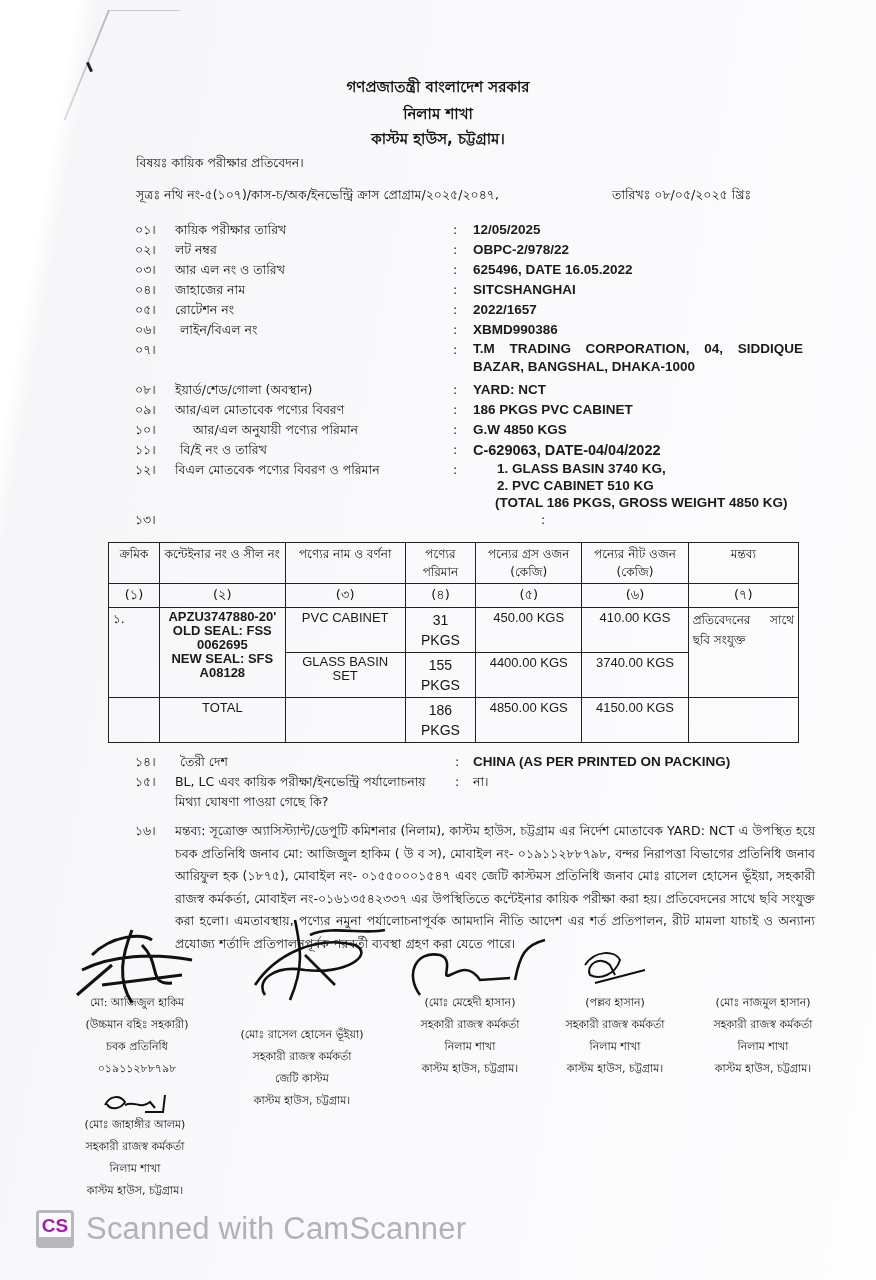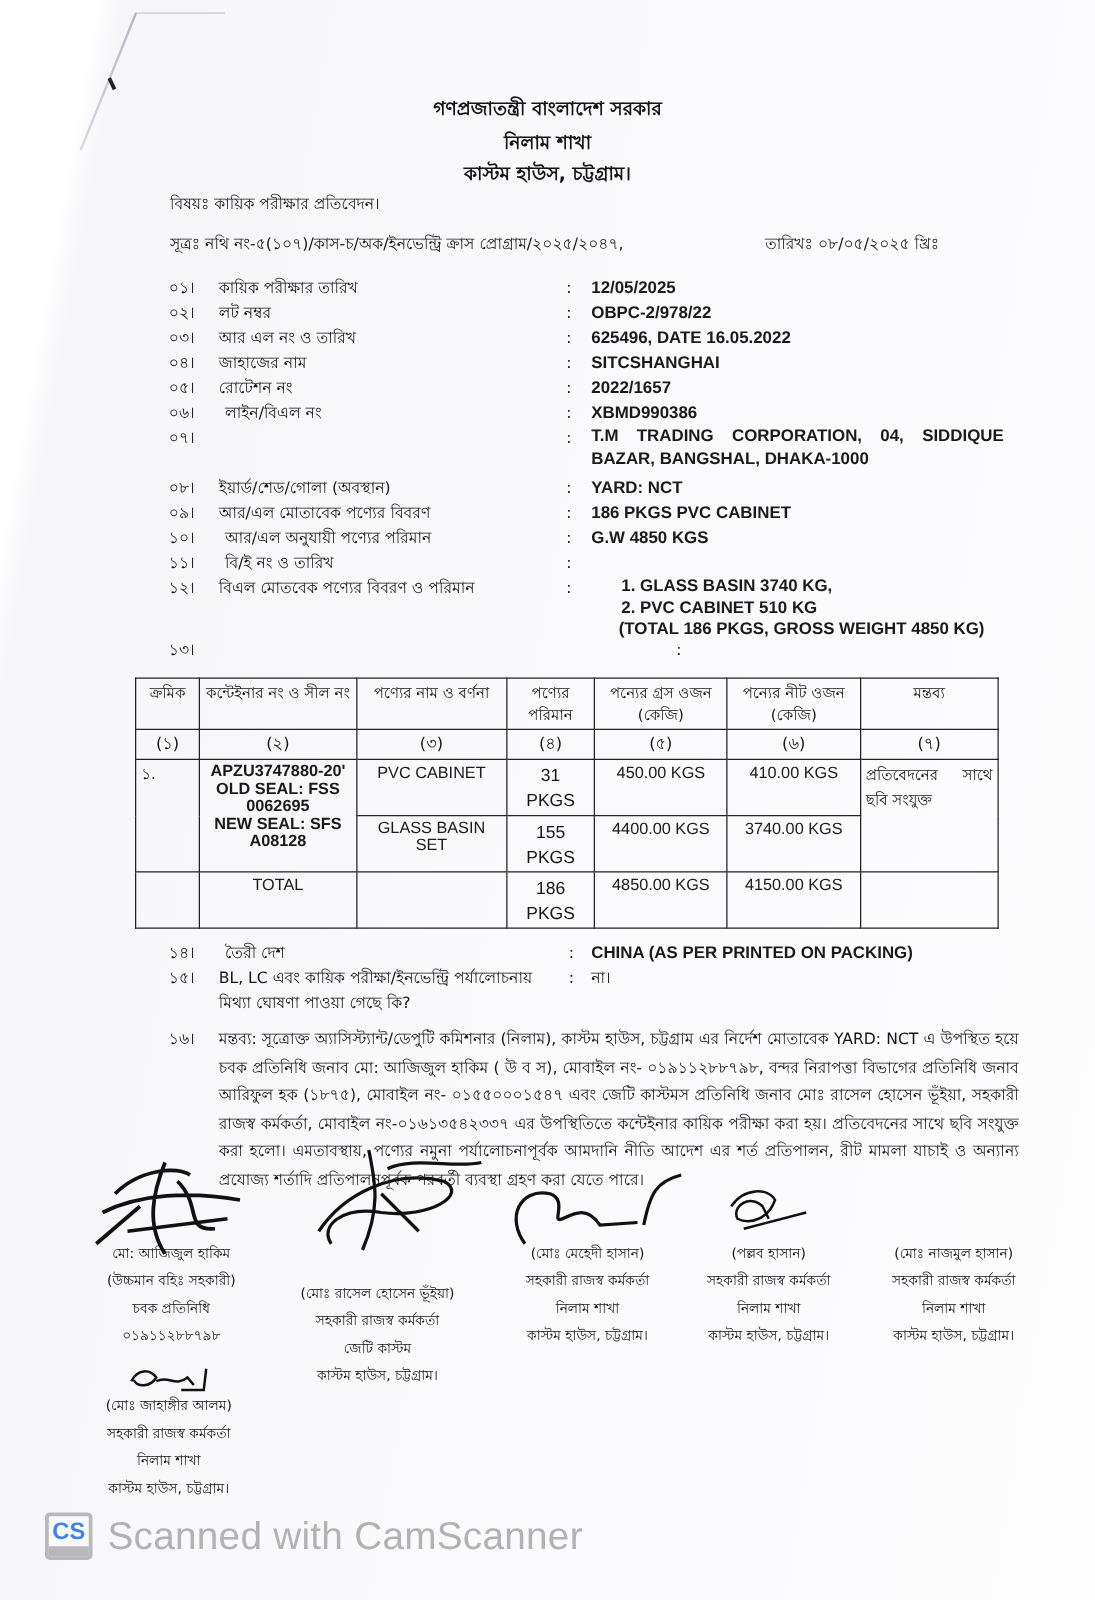--- a/index.html
+++ b/index.html
@@ -48,21 +48,21 @@
   table.goods .latin { font-size: 13px; text-align: center; }
   table.goods .pkgs { font-family: "Liberation Sans", sans-serif; font-size: 14px; text-align: center; line-height: 20px; margin-left: 28px; }
 
   .para { position: absolute; left: 175px; top: 820px; width: 640px; font-size: 12.5px; line-height: 22.5px; text-align: justify; }
 
   .sig { position: absolute; text-align: center; font-size: 11px; line-height: 22px; width: 170px; }
   .scanner { position: absolute; left: 36px; top: 1210px; display: flex; align-items: center; gap: 12px; color: #b2b2b6; }
   .cs-logo {
     width: 38px; height: 38px; border: 3px solid #b8b8bc; border-radius: 4px; box-sizing: border-box;
     display: flex; align-items: flex-start; justify-content: center; font-family: "Liberation Sans", sans-serif;
-    font-weight: bold; font-size: 19px; color: #3b82f6; line-height: 26px; position: relative; background: #fafafa;
+    font-weight: bold; font-size: 19px; color: #a21caf; line-height: 26px; position: relative; background: #fafafa;
   }
   .cs-logo::after { content: ""; position: absolute; left: 0; right: 0; bottom: 0; height: 8px; background: #b8b8bc; }
   .scanner-text { font-family: "Liberation Sans", sans-serif; font-size: 31px; letter-spacing: 0.2px; }
 </style>
 </head>
 <body>
 
 <div class="page-shadow"></div>
 <div class="page-top"></div>
 <div class="page-edge"></div>
@@ -125,28 +125,29 @@
   <span class="val latin">YARD: NCT</span>
 </div>
 <div class="row item" style="top:400px;">
   <span class="num">০৯।</span>
   <span class="lbl">আর/এল মোতাবেক পণ্যের বিবরণ</span>
   <span class="colon">:</span>
   <span class="val latin">186 PKGS PVC CABINET</span>
 </div>
 <div class="row item" style="top:420px;">
   <span class="num">১০।</span>
-  <span class="lbl" style="left:45px;">আর/এল অনুযায়ী পণ্যের পরিমান</span>
+  <span class="lbl" style="left:58px;">আর/এল অনুযায়ী পণ্যের পরিমান</span>
   <span class="colon">:</span>
   <span class="val latin">G.W 4850 KGS</span>
 </div>
 <div class="row item" style="top:440px;">
   <span class="num">১১।</span>
   <span class="lbl" style="left:45px;">বি/ই নং ও তারিখ</span>
   <span class="colon">:</span>
+  <span class="val latin" style="font-size:14.5px;">C-629063, DATE-04/04/2022</span>
 </div>
 <div class="row item" style="top:460px;height:52px;">
   <span class="num">১২।</span>
   <span class="lbl">বিএল মোতবেক পণ্যের বিবরণ ও পরিমান</span>
   <span class="colon">:</span>
   <div class="val latin" style="left:362px;line-height:17px;width:320px;">
     <div>1.  GLASS BASIN 3740 KG,</div>
     <div>2.  PVC CABINET 510 KG</div>
     <div style="margin-left:-2px;">(TOTAL 186 PKGS, GROSS WEIGHT 4850 KG)</div>
   </div>

